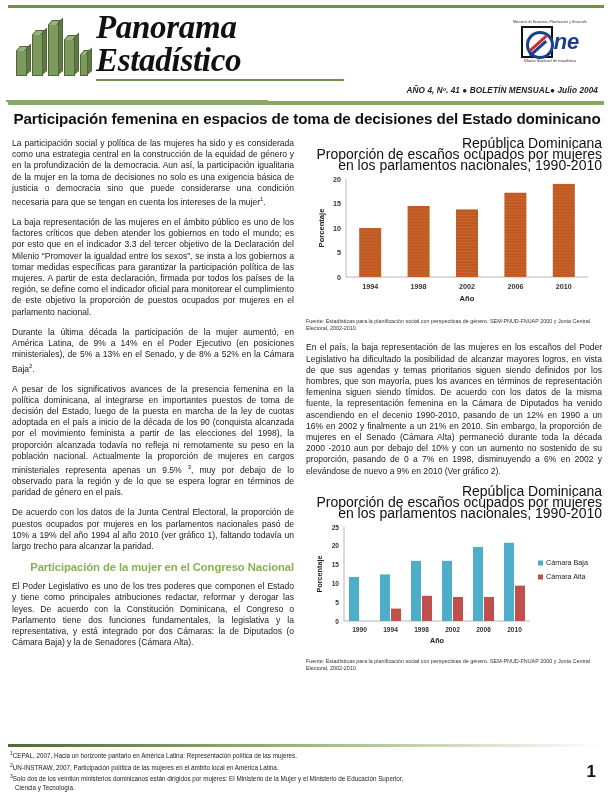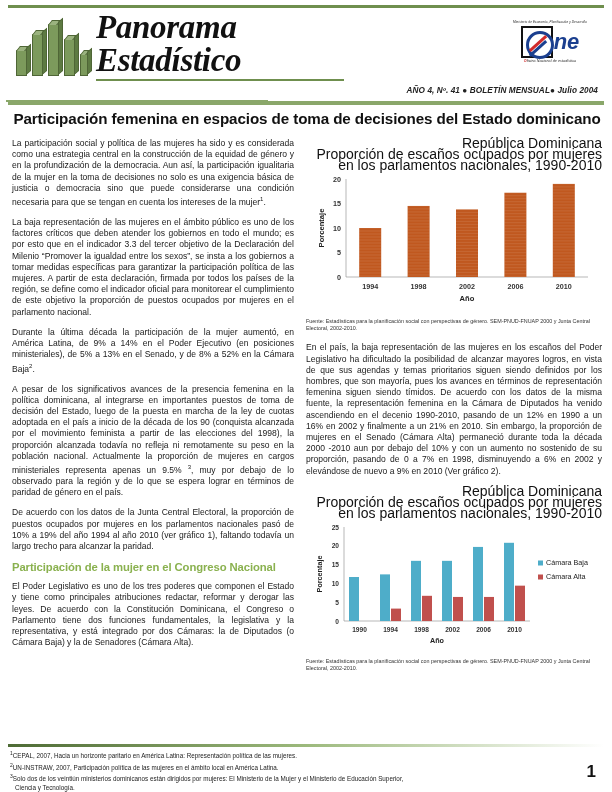--- a/index.html
+++ b/index.html
@@ -59,21 +59,21 @@
   }
 
   
   .col-left{position:absolute;left:12px;top:138px;width:282px;}
   .col-right{position:absolute;left:306px;top:138px;width:296px;}
   p.body{
     font-size:8.55px;line-height:11.2px;text-align:justify;margin:0 0 9px 0;color:#1a1a1a;
   }
   p.body sup{font-size:6px;}
   .section-head{
-    font-size:11.3px;font-weight:bold;color:#8ab14f;margin:4px 0 8px 0;letter-spacing:-.1px;
+    font-size:11.3px;font-weight:bold;color:#8ab14f;margin:4px 0 8px 0;letter-spacing:-.1px;text-align:right;
   }
 
   
   .chart-block{width:296px;margin:0;}
   .chart-title{font-size:8.4px;font-weight:bold;text-align:center;color:#111;}
   .chart-sub{font-size:14px;text-align:right;color:#111;line-height:11px;}
   .plot-wrap{position:relative;width:296px;}
   .src{font-size:5.4px;line-height:7.2px;color:#333;margin-top:3px;}
 
   svg text{font-family:"Liberation Sans", sans-serif;}

